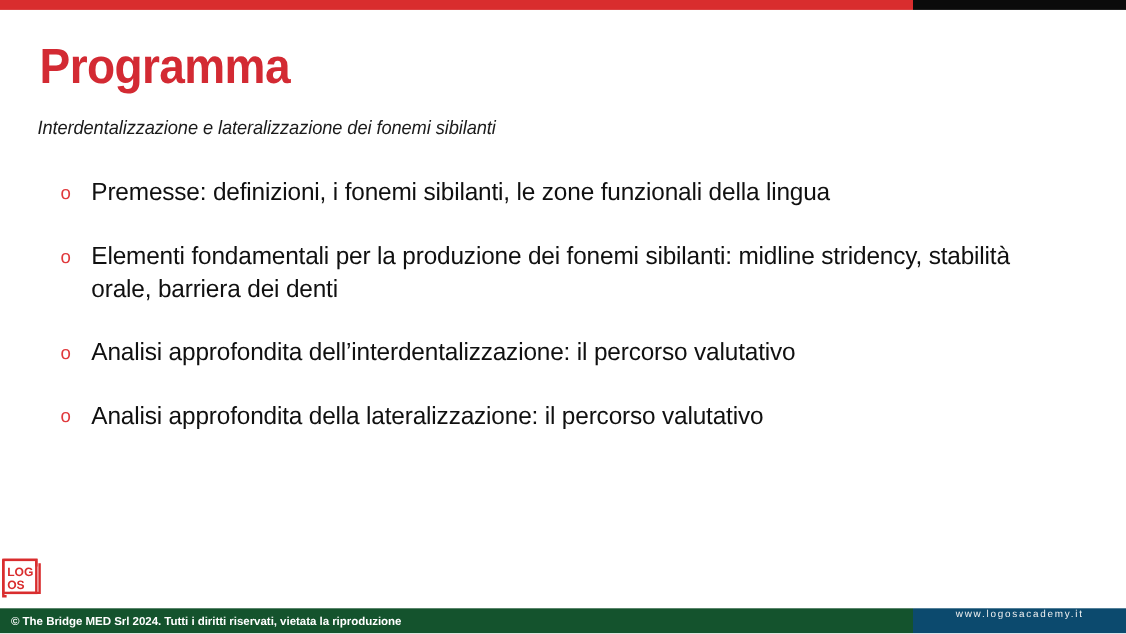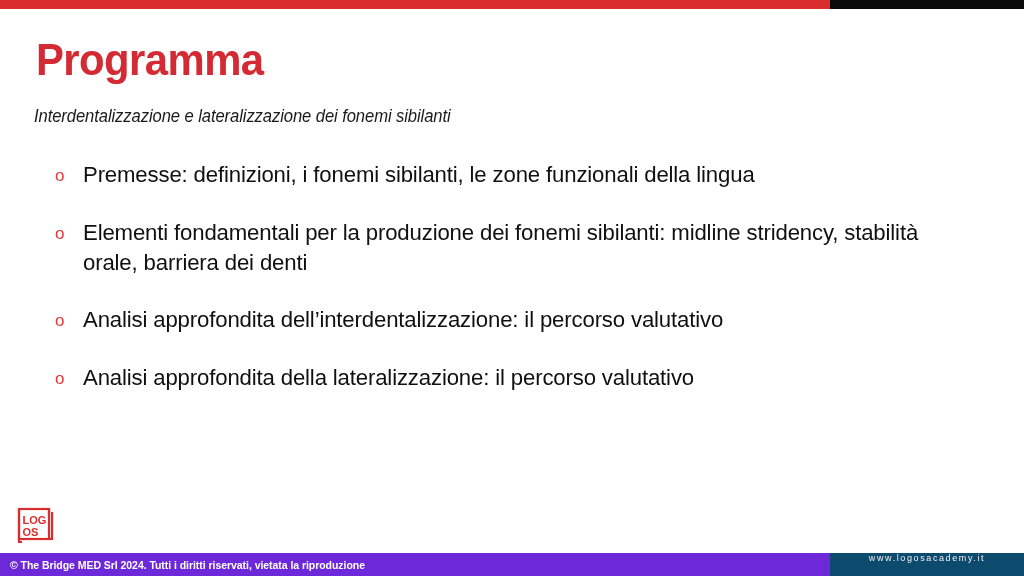--- a/index.html
+++ b/index.html
@@ -99,40 +99,40 @@
     line-height: 30px;
     color: #101010;
     letter-spacing: -0.15px;
     transform: scaleX(0.985);
     transform-origin: left top;
   }
 
   
   .logo {
     position: absolute;
-    left: 16px;
+    left: 0;
     top: 506px;
     width: 40px;
     height: 38px;
   }
   .logo svg { display: block; }
 
   
   .footer {
     position: absolute;
     left: 0;
     top: 553px;
     width: 1024px;
     height: 23px;
     display: flex;
   }
   .footer-left {
     width: 830px;
     height: 100%;
-    background: #6d28d9;
+    background: #14532d;
     display: flex;
     align-items: center;
   }
   .footer-left-text {
     color: #ffffff;
     font-size: 10.5px;
     font-weight: 700;
     padding-left: 10px;
     letter-spacing: -0.05px;
     white-space: nowrap;

